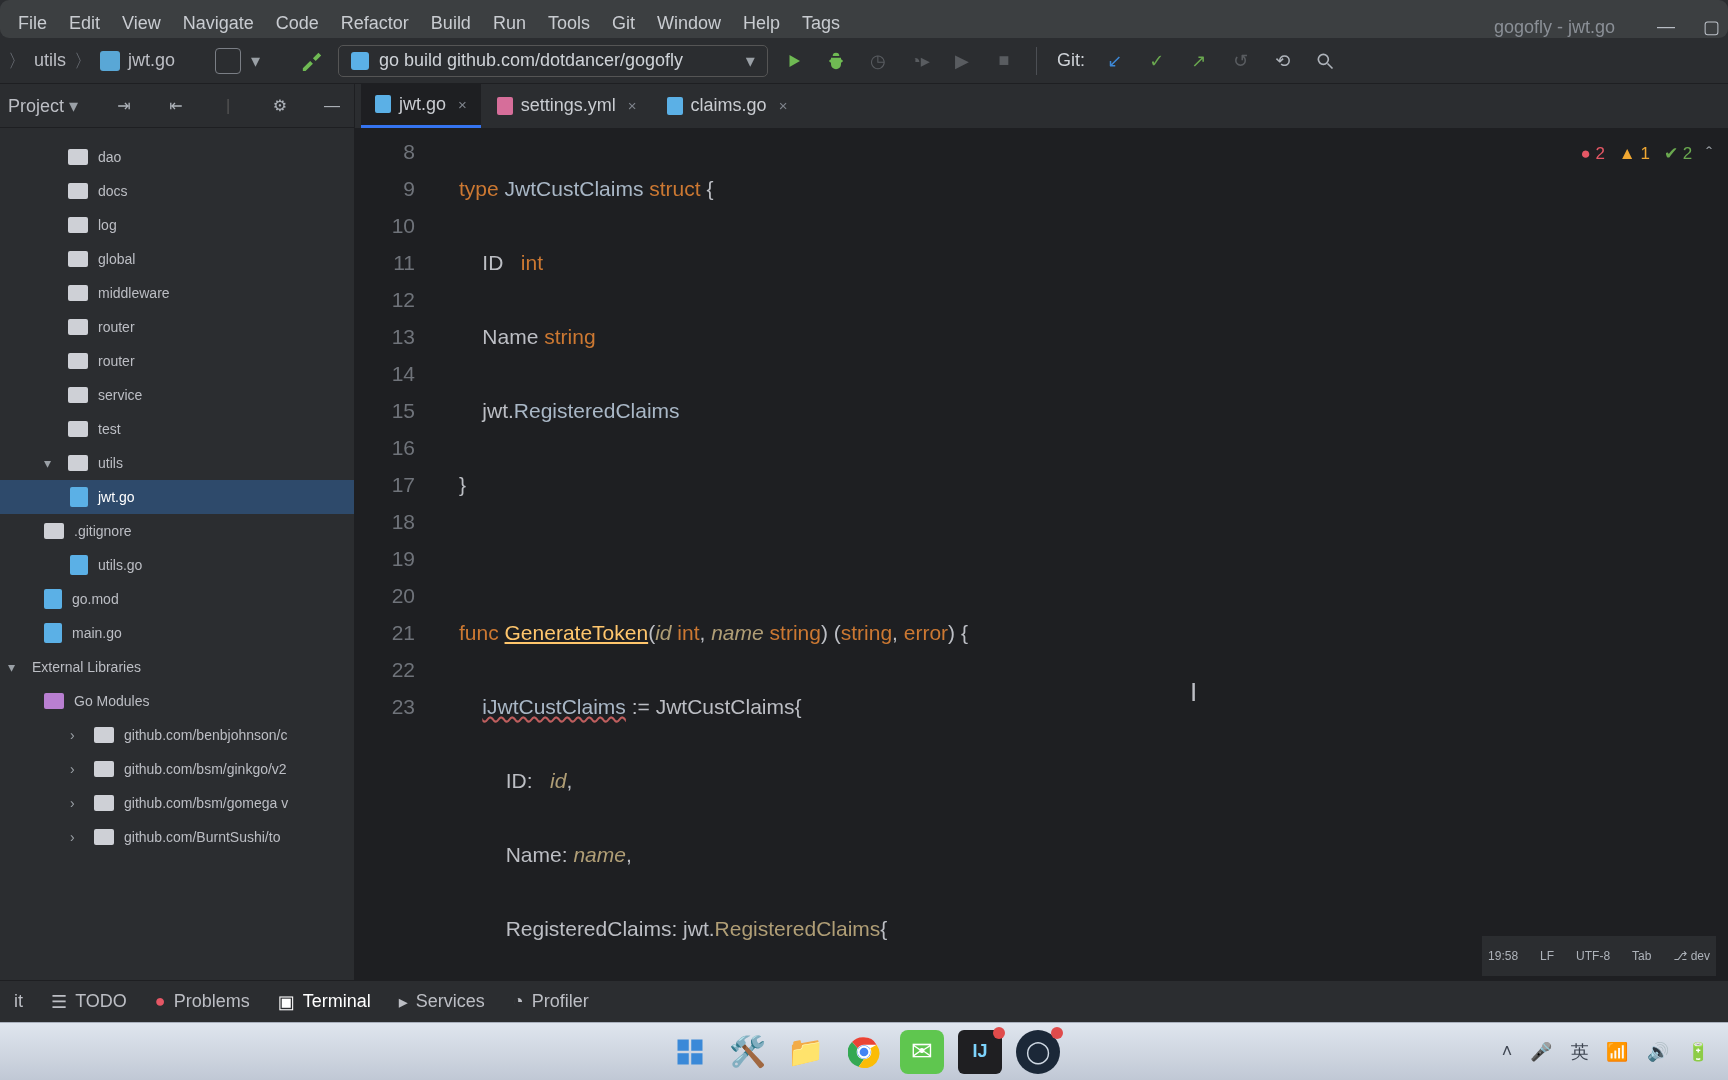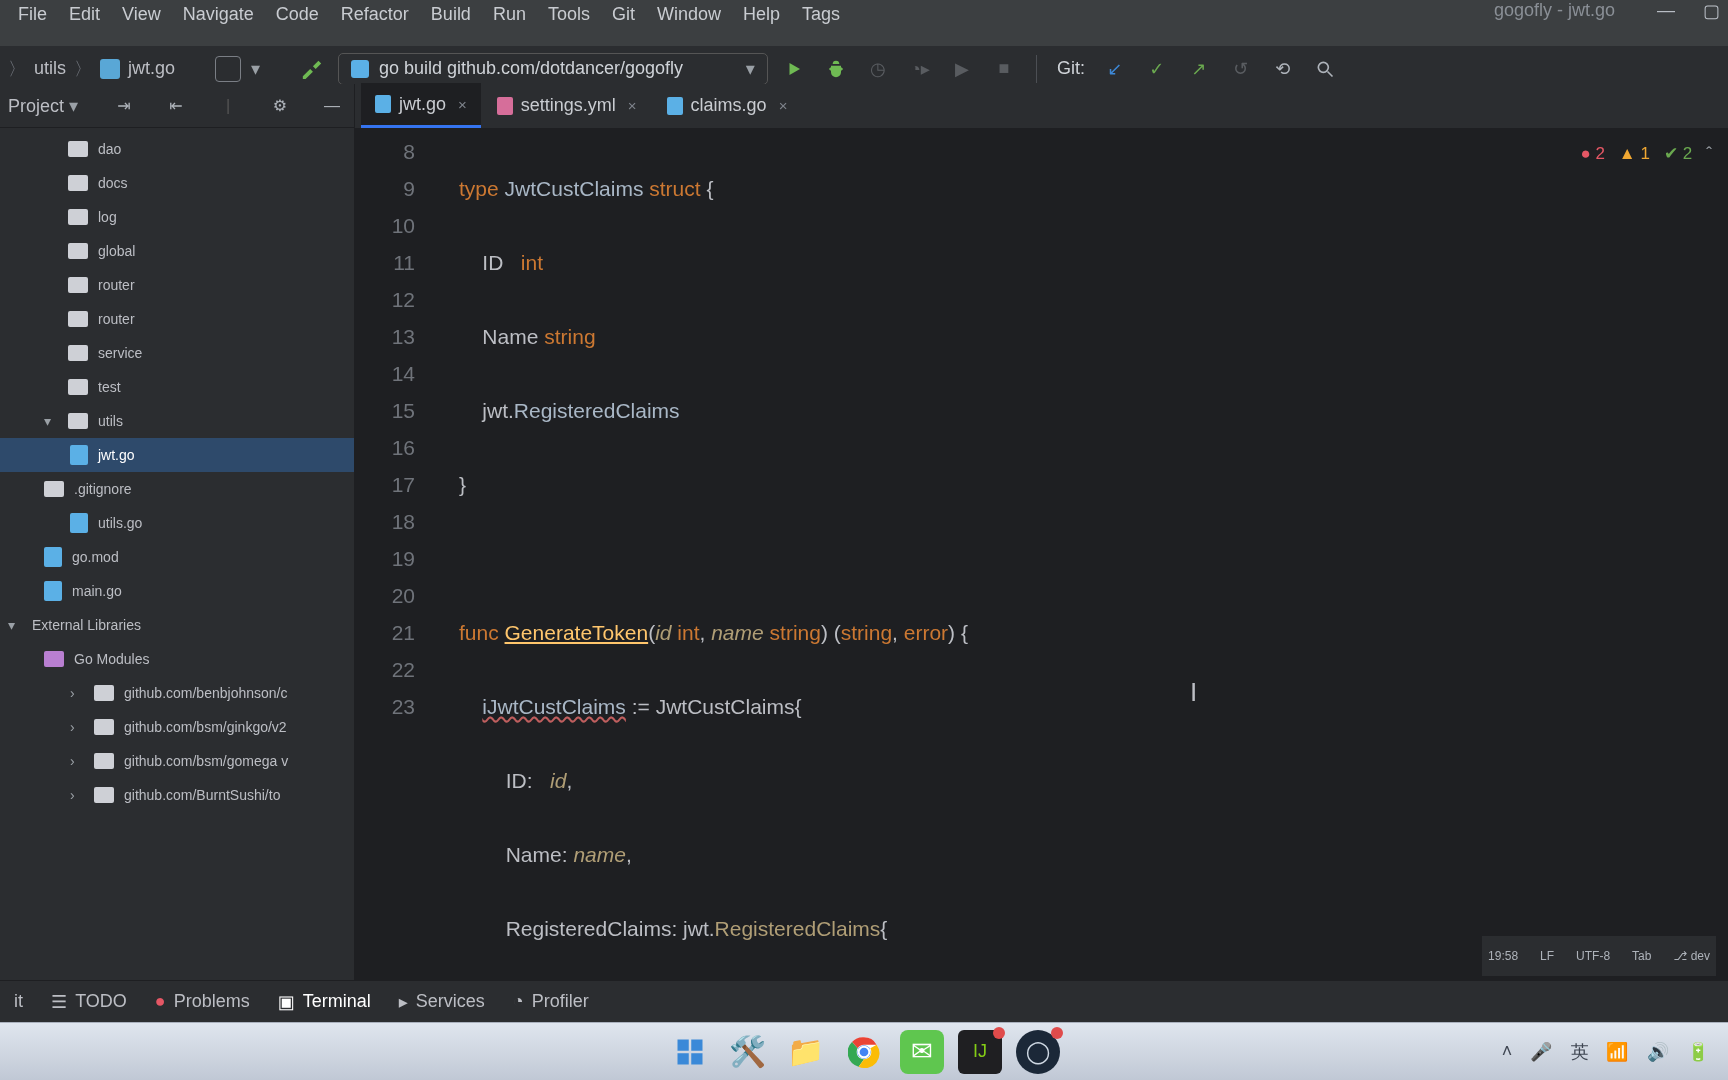--- a/index.html
+++ b/index.html
@@ -1,19 +1,19 @@
 <!DOCTYPE html>
 <html><head>
 <meta charset="utf-8">
 <style>
 * { margin: 0; padding: 0; box-sizing: border-box; font-family: 'Segoe UI', sans-serif; user-select: none; }
 body { width: 1728px; height: 1080px; background: #2b2d30; color: #bcbec4; overflow: hidden; position: relative; }
 
 
-#menubar { height: 46px; background: #3c3f41; display: flex; align-items: flex-start; padding: 0 8px; gap: 2px; font-size: 18px; color: #c9ccd1; }
+#menubar { height: 38px; background: #3c3f41; display: flex; align-items: flex-end; padding: 0 8px; gap: 2px; font-size: 18px; color: #c9ccd1; border-radius: 9px; }
 #menubar .mi { padding: 4px 10px; cursor: pointer; }
 #menubar .spacer { flex: 1; }
 #winlabel { color: #8a8f96; font-size: 18px; padding-right: 40px; }
 #winctl { display: flex; gap: 28px; color: #b8bdc4; }
 #winctl span { cursor: pointer; }
 
 
 #toolbar { height: 46px; background: #2b2d30; border-bottom: 1px solid #1e1f22; display: flex; align-items: center; padding: 0 8px; gap: 10px; font-size: 18px; }
 .crumb { display: flex; align-items: center; gap: 8px; }
 .crumb .go-icon { width: 20px; height: 20px; background: #59a7d6; border-radius: 3px; display: inline-flex; align-items: center; justify-content: center; font-size: 11px; color: #fff; font-weight: bold; }
@@ -21,21 +21,21 @@
 .avatar { width: 26px; height: 26px; border: 1px solid #7a7e85; border-radius: 4px; margin-left: 30px; }
 .tb-btn { width: 32px; height: 32px; display: flex; align-items: center; justify-content: center; cursor: pointer; color: #aeb3ba; }
 .tb-btn.green { color: #6fba53; }
 .tb-btn.disabled { opacity: .35; }
 #runconfig { display: flex; align-items: center; border: 1px solid #555; border-radius: 5px; padding: 4px 12px; gap: 10px; background: #2b2d30; min-width: 430px; color: #cfd3d8; }
 #runconfig .go-icon { width: 18px; height: 18px; background: #5bb0e6; border-radius: 3px; }
 #git-label { color: #cfd3d8; padding: 0 4px; }
 .tb-sep { width: 1px; height: 28px; background: #4c4f54; margin: 0 6px; }
 
 
-#left { position: absolute; left: 0; top: 84px; bottom: 42px; width: 355px; background: #2b2d30; border-right: 1px solid #1e1f22; display: flex; flex-direction: column; }
+#left { position: absolute; left: 0; top: 84px; bottom: 42px; width: 355px; background: #2b2d30; border-right: 1px solid #1e1f22; display: flex; flex-direction: column; gap: 8px; }
 #projhead { height: 44px; display: flex; align-items: center; padding: 0 8px; gap: 6px; border-bottom: 1px solid #1e1f22; }
 #projhead .title { font-size: 18px; padding-right: 8px; }
 #projhead .hb { width: 28px; height: 28px; display: flex; align-items: center; justify-content: center; cursor: pointer; color: #aeb3ba; margin-left: auto; }
 #tree { flex: 1; overflow: hidden; font-size: 14px; padding-top: 4px; }
 .node { display: flex; align-items: center; height: 34px; padding-left: 20px; gap: 10px; cursor: pointer; }
 .node .fi { width: 20px; height: 16px; background: #ced0d6; border-radius: 2px; position: relative; }
 .node .fi.dir { background: #ced0d6; }
 .node .fi.go { background: #5bb0e6; width: 18px; height: 20px; border-radius: 2px; }
 .node.sel { background: #2e4a6b; color: #fff; }
 .node.d1 { padding-left: 44px; }
@@ -193,20 +193,25 @@
           <span>log</span>
         </div>
         <div class="node d1">
           <span class="arrow"></span>
           <span class="fi dir"></span>
           <span>global</span>
         </div>
         <div class="node d1">
           <span class="arrow"></span>
           <span class="fi dir"></span>
+          <span>middleware</span>
+        </div>
+        <div class="node d1">
+          <span class="arrow"></span>
+          <span class="fi dir"></span>
           <span>router</span>
         </div>
         <div class="node d1">
           <span class="arrow"></span>
           <span class="fi dir"></span>
           <span>router</span>
         </div>
         <div class="node d1">
           <span class="arrow"></span>
           <span class="fi dir"></span>
@@ -381,21 +386,21 @@
         <circle cx="24" cy="24" r="10" fill="#4285f4"></circle>
         <path fill="#ea4335" d="M24 2a22 22 0 0119 11H24a11 11 0 00-9.5 5.5L6 9A22 22 0 0124 2z"></path>
         <path fill="#34a853" d="M6 9l8.5 9.5A11 11 0 0024 35l-8 11A22 22 0 016 9z"></path>
         <path fill="#fbbc05" d="M43 13a22 22 0 01-27 33l8-11a11 11 0 009.5-16.5L43 13z"></path>
         <circle cx="24" cy="24" r="8" fill="#4285f4"></circle>
         <circle cx="24" cy="24" r="8" fill="none" stroke="#fff" stroke-width="3"></circle>
       </svg>
   </span>
   <span class="tb-ic" style="background:#5fc64f;border-radius:8px;color:#fff;font-size:26px">✉</span>
   <span class="tb-ic" style="background:#1f1f22;border-radius:6px;position:relative">
-    <span style="color:#84cc16;font-weight:normal;font-size:18px">IJ</span>
+    <span style="color:#7dd3fc;font-weight:bold;font-size:18px">IJ</span>
     <span style="position:absolute;top:-3px;right:-3px;width:12px;height:12px;background:#e04b4b;border-radius:50%"></span>
   </span>
   <span class="tb-ic" style="background:#1b2838;border-radius:50%;position:relative">
     <span style="color:#cfd9e4;font-size:22px">◯</span>
     <span style="position:absolute;top:-3px;right:-3px;width:12px;height:12px;background:#e04b4b;border-radius:50%"></span>
   </span>
   <div id="tray">
     <span>˄</span>
     <span>🎤</span>
     <span>英</span>

